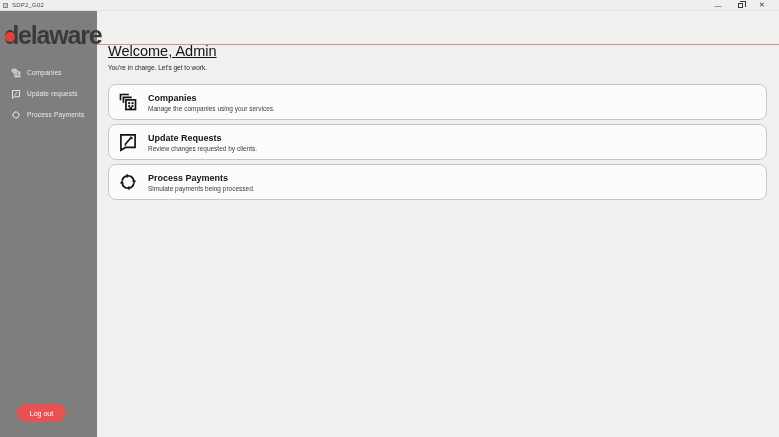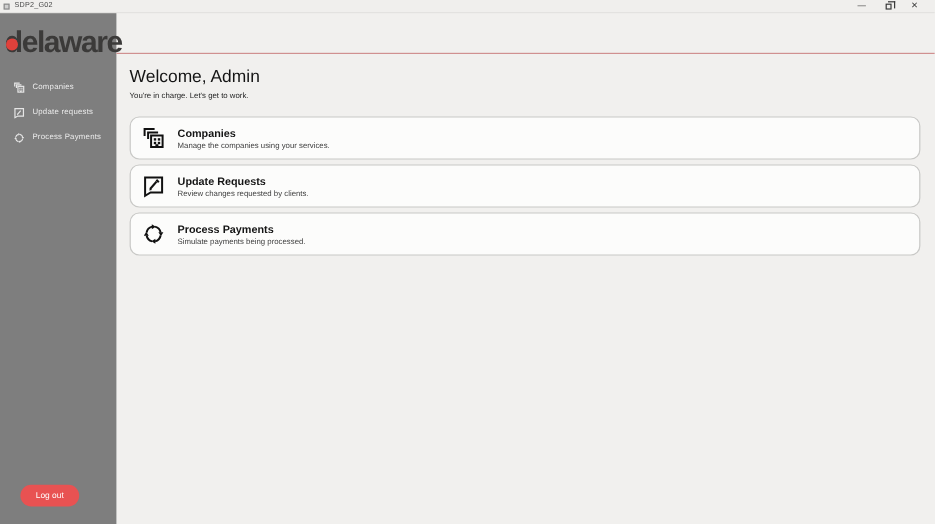--- a/index.html
+++ b/index.html
@@ -31,21 +31,21 @@
   .nav-item { height:21px; display:flex; align-items:center; padding-left:11px; cursor:pointer; }
   .nav-item .nav-icon { width:10px; height:10px; margin-right:6px; flex:none; }
   .nav-label { font-size:6.5px; color:#ececec; letter-spacing:.2px; }
   .logout-btn { position:absolute; left:17px; bottom:15px; width:49px; height:18px;
     background:#e85252; border:none; border-radius:9px; color:#fff; font-size:7px;
     font-family:"Liberation Sans", sans-serif; cursor:pointer; }
 
   
   .main { flex:1; position:relative; padding:0 12px 0 11px; }
   .red-line { position:absolute; left:0; right:0; top:33px; height:1px; background:#d09090; }
-  .welcome-title { margin-top:45px; font-size:14.5px; font-weight:400; color:#141414; }
+  .welcome-title { margin-top:32px; font-size:14.5px; font-weight:400; color:#141414;text-decoration:underline; }
   .welcome-subtitle { margin-top:5px; font-size:6.5px; color:#232323; }
   .cards { margin-top:13px; display:flex; flex-direction:column; gap:4px; }
   .card { height:36px; background:#fcfcfb; border:1px solid #c8c8c6; border-radius:8px;
     display:flex; align-items:center; padding-left:9px; cursor:pointer; }
   .card-icon { width:20px; height:20px; margin-right:10px; flex:none; }
   .card-title { font-size:9px; font-weight:bold; color:#141414; }
   .card-desc { font-size:6.5px; color:#3d3d3d; margin-top:2px; }
   svg { display:block; }
 </style>
 </head>

